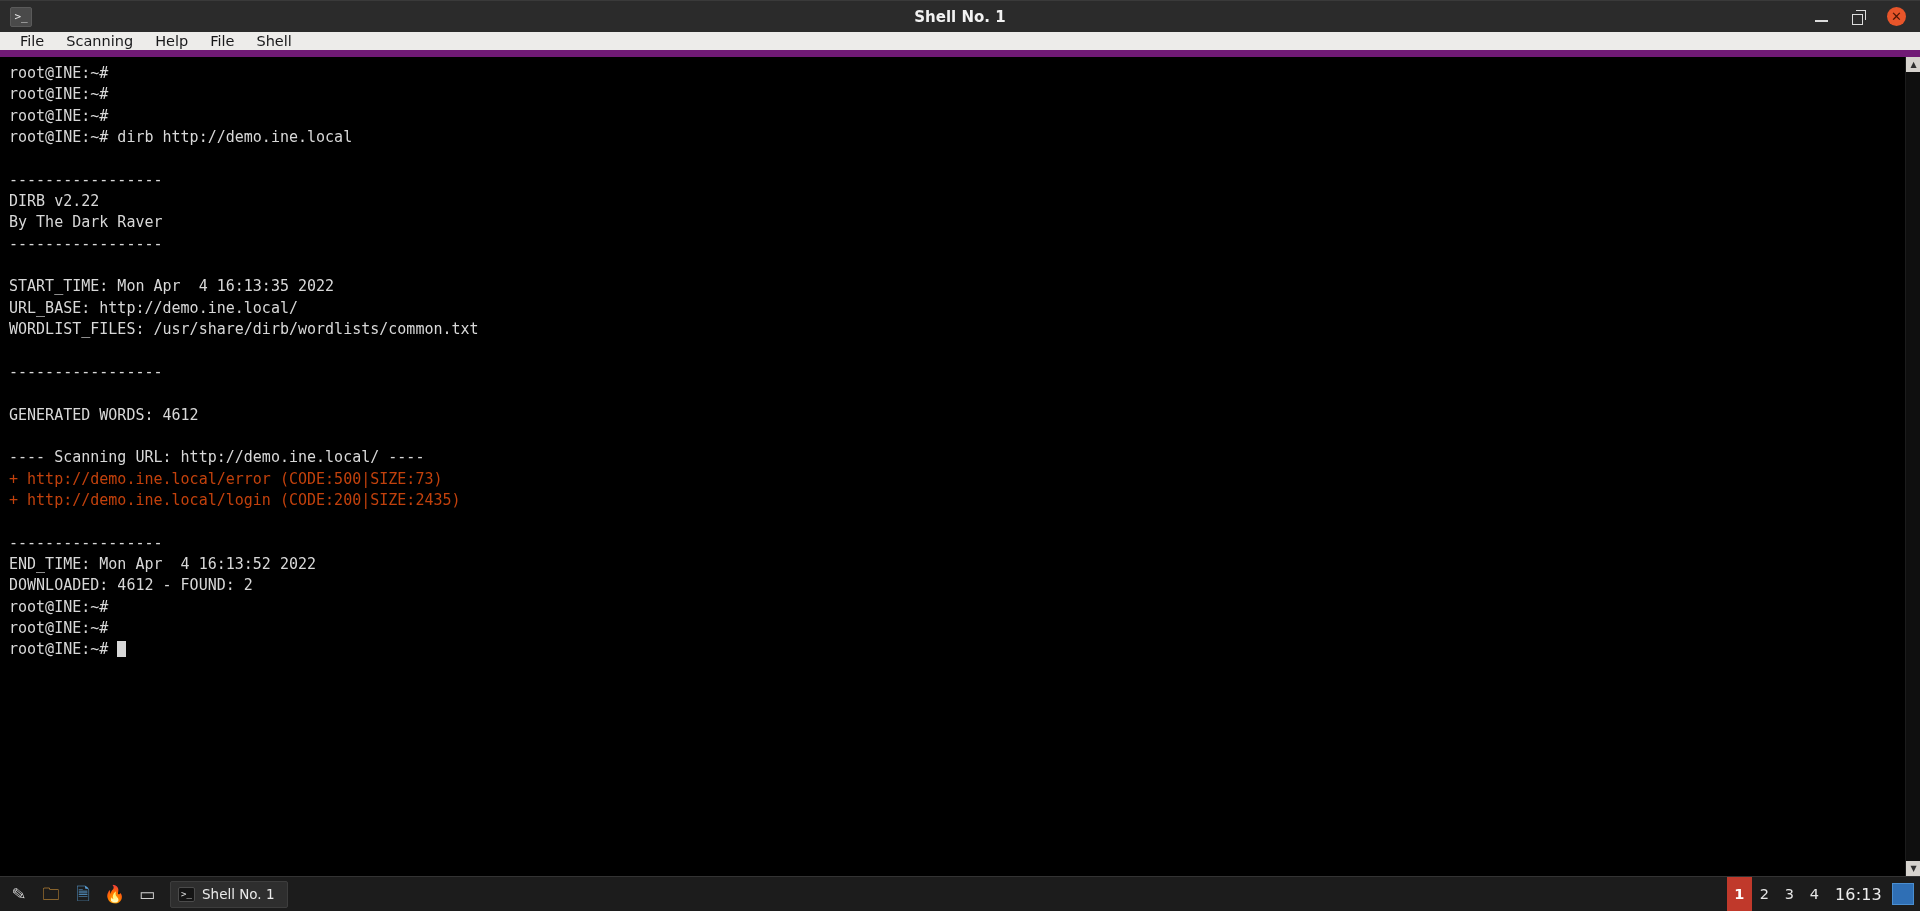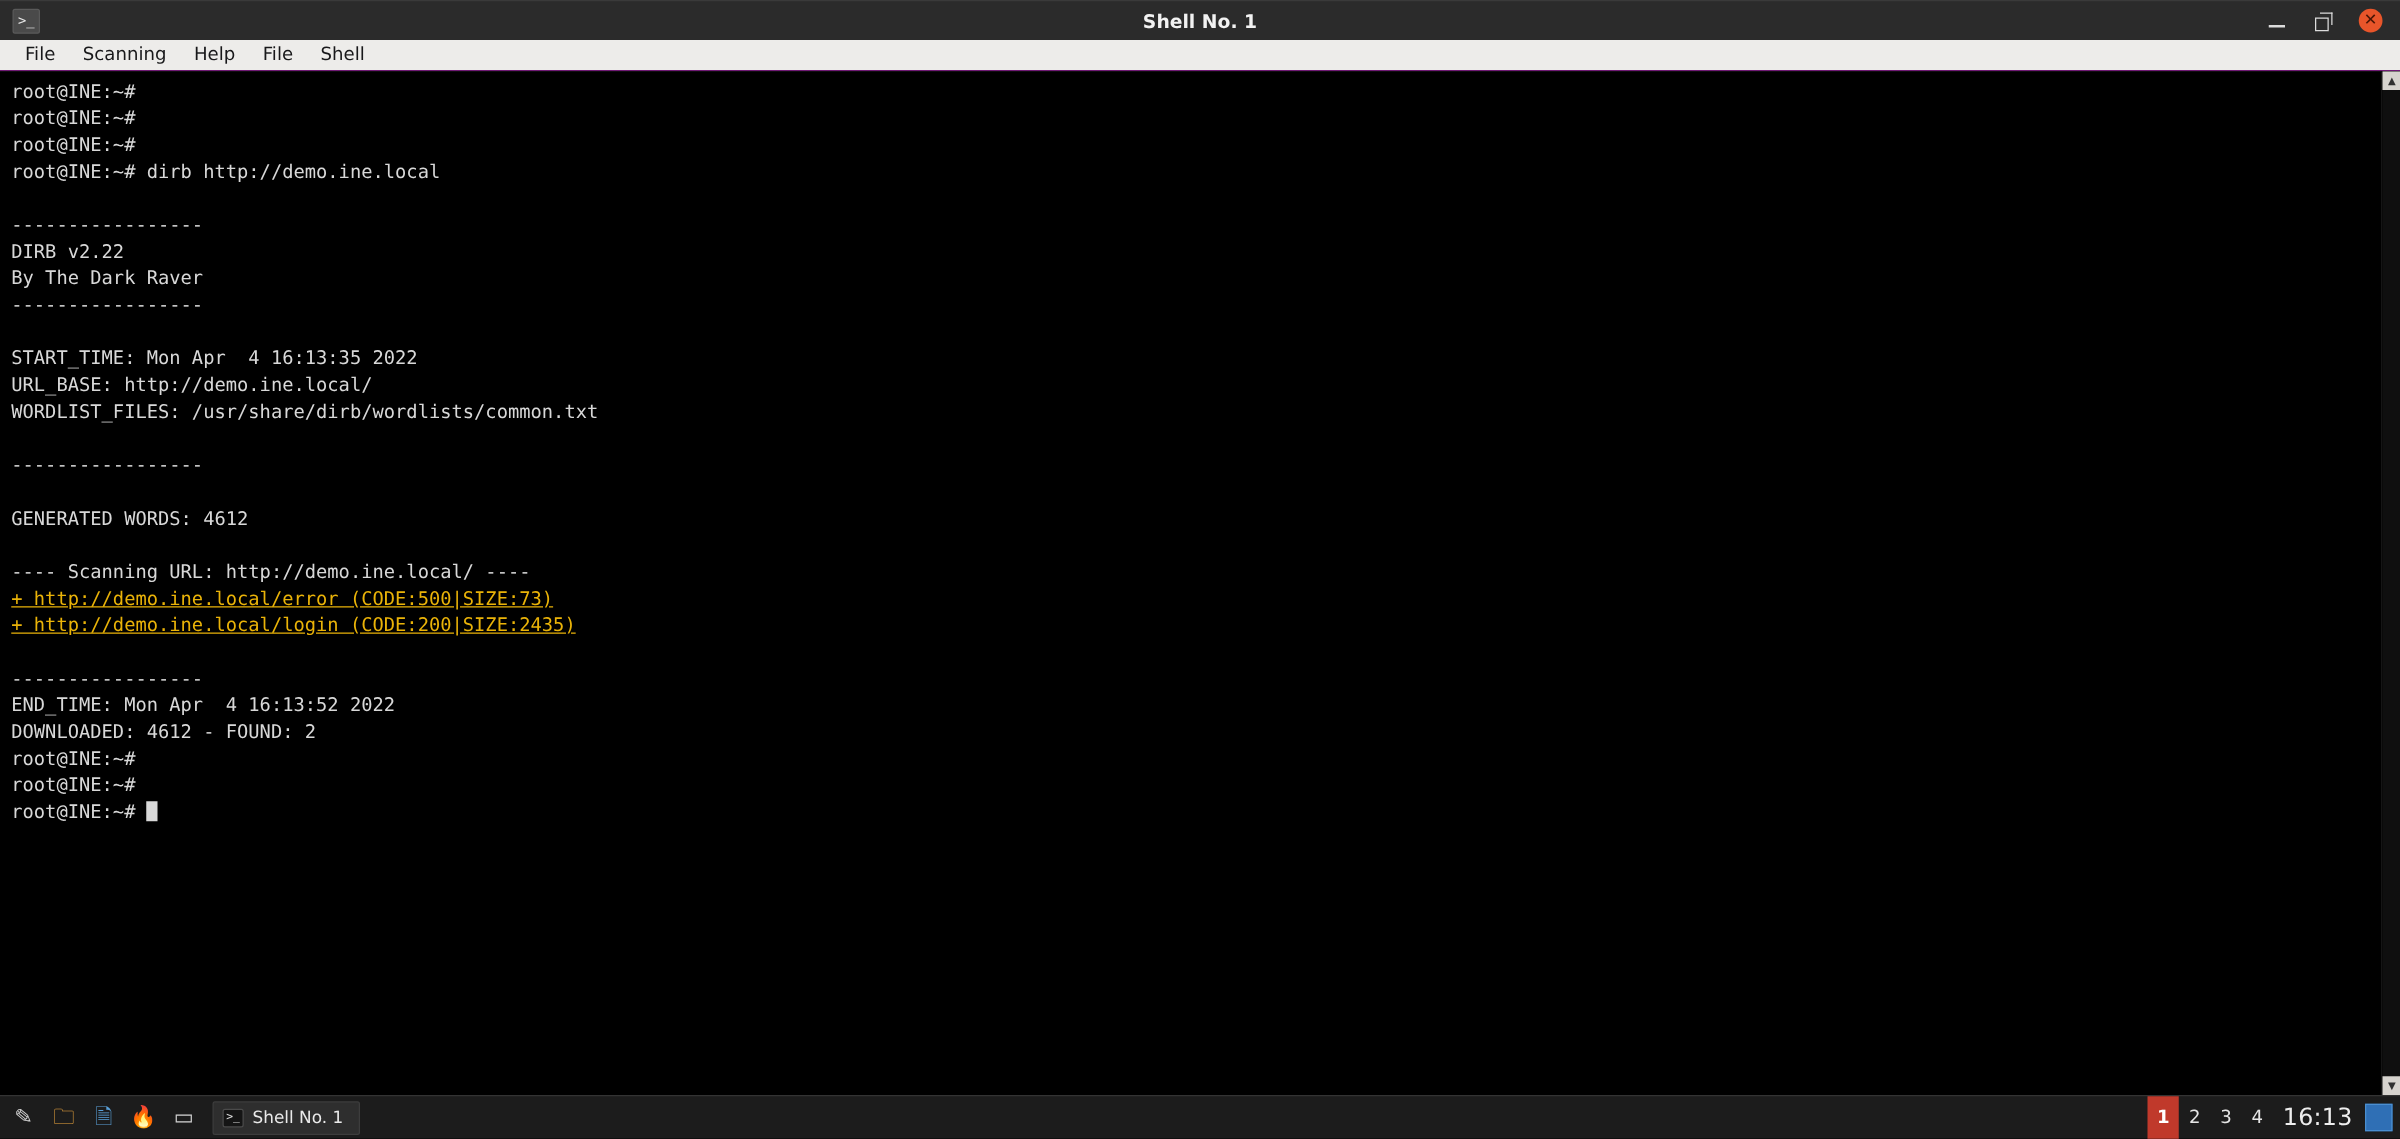--- a/index.html
+++ b/index.html
@@ -84,21 +84,21 @@
     color: #4a1505;
     font-size: 13px;
     font-family: "DejaVu Sans", sans-serif;
     line-height: 1;
   }
 
   
   .menubar {
     height: 25px;
     background: #edecea;
-    border-bottom: 1px solid #701a75;
+    border-bottom: 7px solid #701a75;
     display: flex;
     align-items: center;
     padding-left: 9px;
     flex: 0 0 25px;
   }
   .menu-item {
     color: #18181a;
     font-size: 14.5px;
     font-family: "DejaVu Sans", sans-serif;
     padding: 0 11px;
@@ -118,21 +118,21 @@
     flex: 1 1 auto;
     padding: 6px 0 0 9px;
     font-family: "DejaVu Sans Mono", monospace;
     font-size: 15px;
     line-height: 21.35px;
     color: #d8d8d8;
     white-space: pre;
     overflow: hidden;
   }
   .line { height: 21.35px; white-space: pre; }
-  .yellow { color: #eab308; text-decoration: underline; }
+  .yellow { color: #c2410c; }
   .cursor {
     display: inline-block;
     width: 9.1px; height: 16px;
     background: #d8d8d8;
     vertical-align: -3px;
   }
 
   
   .scrollbar {
     width: 15px;
@@ -219,21 +219,21 @@
   .ws-btn {
     width: 25px; height: 35px;
     display: flex; align-items: center; justify-content: center;
     color: #e6e6e6;
     font-size: 14.5px;
     font-family: "DejaVu Sans", sans-serif;
   }
   .ws-btn.active { background: #c0392b; color: #fff; font-weight: bold; }
   .tb-clock {
     color: #ededed;
-    font-size: 19px;
+    font-size: 16px;
     font-family: "DejaVu Sans", sans-serif;
     padding: 0 10px 0 8px;
     letter-spacing: 0.2px;
   }
   .tb-showdesk {
     width: 22px; height: 22px;
     margin-right: 6px;
     background: #2f6fb5;
     border: 1px solid #4a8ed0;
   }

